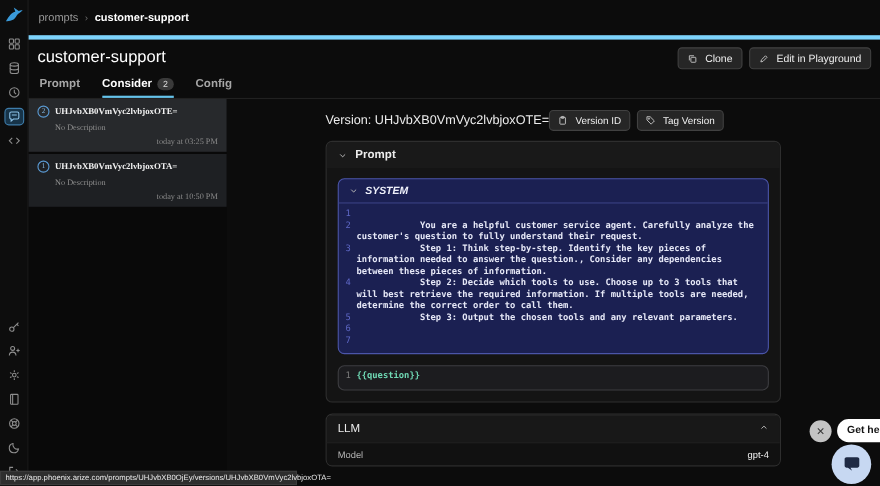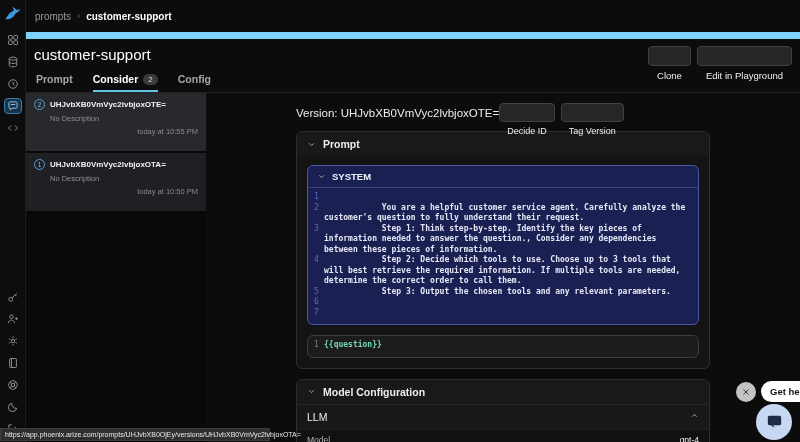--- a/index.html
+++ b/index.html
@@ -26,53 +26,53 @@
   .rail-icon svg { width:12px; height:12px; }
   .rail-icon.active {
     background:#173449; border:1px solid #3e7dab; border-radius:4px; color:#8ec4ea;
   }
   .rail-spacer { flex:1; }
 
   
   .main-col { flex:1; display:flex; flex-direction:column; min-width:0; }
 
   .breadcrumb-bar {
-    height:19px; flex:none; border-bottom:7px solid #7dd3fc;
+    height:19px; flex:none; border-bottom:4px solid #7dd3fc;
     display:flex; align-items:center; gap:6px; padding:16px 9px; font-size:10px;
   }
   .bc-root { color:#9a9a9a; cursor:pointer; }
   .bc-sep { color:#6f6f6f; font-size:9px; }
   .bc-cur { color:#ffffff; font-weight:bold; }
 
   .header-block { flex:none; border-bottom:1px solid #212121; padding:5px 8px 0 8px; }
   .title-row { display:flex; align-items:flex-start; justify-content:space-between; }
   .page-title { font-size:15px; color:#fff; margin-top:2px; }
   .hdr-buttons { display:flex; gap:6px; margin-top:2px; }
   .btn {
-    display:inline-flex; align-items:center; gap:20px; cursor:pointer;
+    display:inline-flex; align-items:center; gap:7px; cursor:pointer;
     background:#262626; border:1px solid #414141; border-radius:4px;
-    color:#f0f0f0; font-size:9.5px; padding:3px 8px; height:20px; white-space:nowrap;flex-direction:column;
+    color:#f0f0f0; font-size:9.5px; padding:3px 8px; height:20px; white-space:nowrap;
   }
   .btn svg { width:9px; height:9px; color:#d0d0d0; }
   .tabs { display:flex; gap:20px; margin-top:7px; padding-left:2px; }
   .tab {
     font-size:10.5px; font-weight:bold; color:#a6a6a6; padding-bottom:5px;
     display:flex; gap:5px; align-items:center; cursor:pointer; border-bottom:2px solid transparent;
   }
   .tab.active { color:#fff; border-bottom:2px solid #65c3ea; }
   .tab-badge {
     background:#3a3a3a; border-radius:7px; font-size:8px; font-weight:normal;
     padding:1px 5px; color:#dcdcdc;
   }
 
   .content-row { flex:1; display:flex; min-height:0; }
 
   
   .versions-sidebar { width:180px; flex:none; background:#090909; display:flex; flex-direction:column; }
-  .version-item { background:#1e2023; padding:6px 8px 15px; margin-bottom:2px; cursor:pointer; }
+  .version-item { background:#1e2023; padding:6px 8px 5px; margin-bottom:2px; cursor:pointer;font-family:Liberation Serif, serif; }
   .version-item.selected { background:#27292c; }
   .vi-top { display:flex; align-items:center; gap:5px; }
   .vi-badge {
     width:11px; height:11px; flex:none; border:1px solid #5b9bd5; color:#85bbe6;
     border-radius:50%; font-size:6.5px; display:flex; align-items:center; justify-content:center;
   }
   .vi-id { font-size:8px; font-weight:bold; color:#f2f2f2; white-space:nowrap; }
   .vi-desc { font-size:7.5px; color:#8f8f8f; margin:4px 0 3px 16px; }
   .vi-time { font-size:7.5px; color:#8a8a8a; text-align:right; margin-top:4px; }
 
@@ -94,21 +94,21 @@
   .chev { color:#b5b5b5; }
   .chev svg { width:9px; height:9px; }
   .panel-body { padding:9px 10px 10px; }
 
   .msg-block { border-radius:6px; overflow:hidden; }
   .msg-system { border:1px solid #4b55a9; background:#1b2052; margin-bottom:10px; }
   .msg-header {
     display:flex; align-items:center; gap:6px; padding:5px 9px;
     font-size:9.5px; font-weight:bold; color:#eef0fa; cursor:pointer;
   }
-  .msg-system .msg-header { border-bottom:1px solid #3a4183; }
+  .msg-system .msg-header { border-bottom:1px solid #3a4183;font-style:italic; }
   .msg-body { padding:4px 6px 6px 2px; font-family:"DejaVu Sans Mono", monospace; font-size:8px; line-height:10.5px; }
   .code-line { display:flex; }
   .ln { width:14px; flex:none; color:#5d66c4; padding-left:4px; }
   .lt { flex:1; white-space:pre-wrap; word-break:break-word; color:#e6e8f7; min-height:10.5px;font-weight:bold; }
   .msg-user { border:1px solid #3d3d41; background:#1c1c1f; }
   .msg-user .msg-header { border-bottom:1px solid #323236; color:#ececec; }
   .msg-user .ln { color:#7a7a7a; }
   .msg-user .lt { color:#6fd8b4; }
 
   .cfg-section-row {
@@ -277,42 +277,42 @@
 
     <div class="content-row">
 
       <div class="versions-sidebar">
         <div class="version-item selected">
           <div class="vi-top">
             <span class="vi-badge">2</span>
             <span class="vi-id">UHJvbXB0VmVyc2lvbjoxOTE=</span>
           </div>
           <div class="vi-desc">No Description</div>
-          <div class="vi-time">today at 10:55 PM</div>
+          <div class="vi-time">today at 03:25 PM</div>
         </div>
         <div class="version-item">
           <div class="vi-top">
             <span class="vi-badge">1</span>
             <span class="vi-id">UHJvbXB0VmVyc2lvbjoxOTA=</span>
           </div>
           <div class="vi-desc">No Description</div>
           <div class="vi-time">today at 10:50 PM</div>
         </div>
       </div>
 
       <div class="detail">
         <div class="detail-header">
           <div class="version-title">Version: UHJvbXB0VmVyc2lvbjoxOTE=</div>
           <div class="dh-buttons">
             <div class="btn btn-sm">
               <svg viewBox="0 0 16 16" fill="none" stroke="currentColor" stroke-width="1.4">
                   <rect x="3.5" y="3" width="9" height="11" rx="1"></rect>
                   <rect x="5.8" y="1.5" width="4.4" height="3" rx="0.6"></rect>
                 </svg>
-              <span>Decide ID</span>
+              <span>Version ID</span>
             </div>
             <div class="btn btn-sm">
               <svg viewBox="0 0 16 16" fill="none" stroke="currentColor" stroke-width="1.4">
                   <path d="M2 2h5.2L14 8.8 8.8 14 2 7.2z"></path>
                   <circle cx="5.2" cy="5.2" r="1"></circle>
                 </svg>
               <span>Tag Version</span>
             </div>
           </div>
         </div>
@@ -375,28 +375,20 @@
                     <span class="ln">1</span>
                     <span class="lt">{{question}}</span>
                   </div>
               </div>
             </div>
 
           </div>
         </div>
 
         <div class="panel">
-          <div class="panel-header">
-            <span class="chev">
-                <svg viewBox="0 0 16 16" fill="none" stroke="currentColor" stroke-width="1.6">
-                  <path d="M4 6l4 4 4-4"></path>
-                </svg>
-              </span>
-            <span>Model Configuration</span>
-          </div>
 
           <div class="cfg-section-row">
             <span>LLM</span>
             <span class="chev">
                 <svg viewBox="0 0 16 16" fill="none" stroke="currentColor" stroke-width="1.6">
                   <path d="M4 10l4-4 4 4"></path>
                 </svg>
               </span>
           </div>
           <div class="cfg-row">

